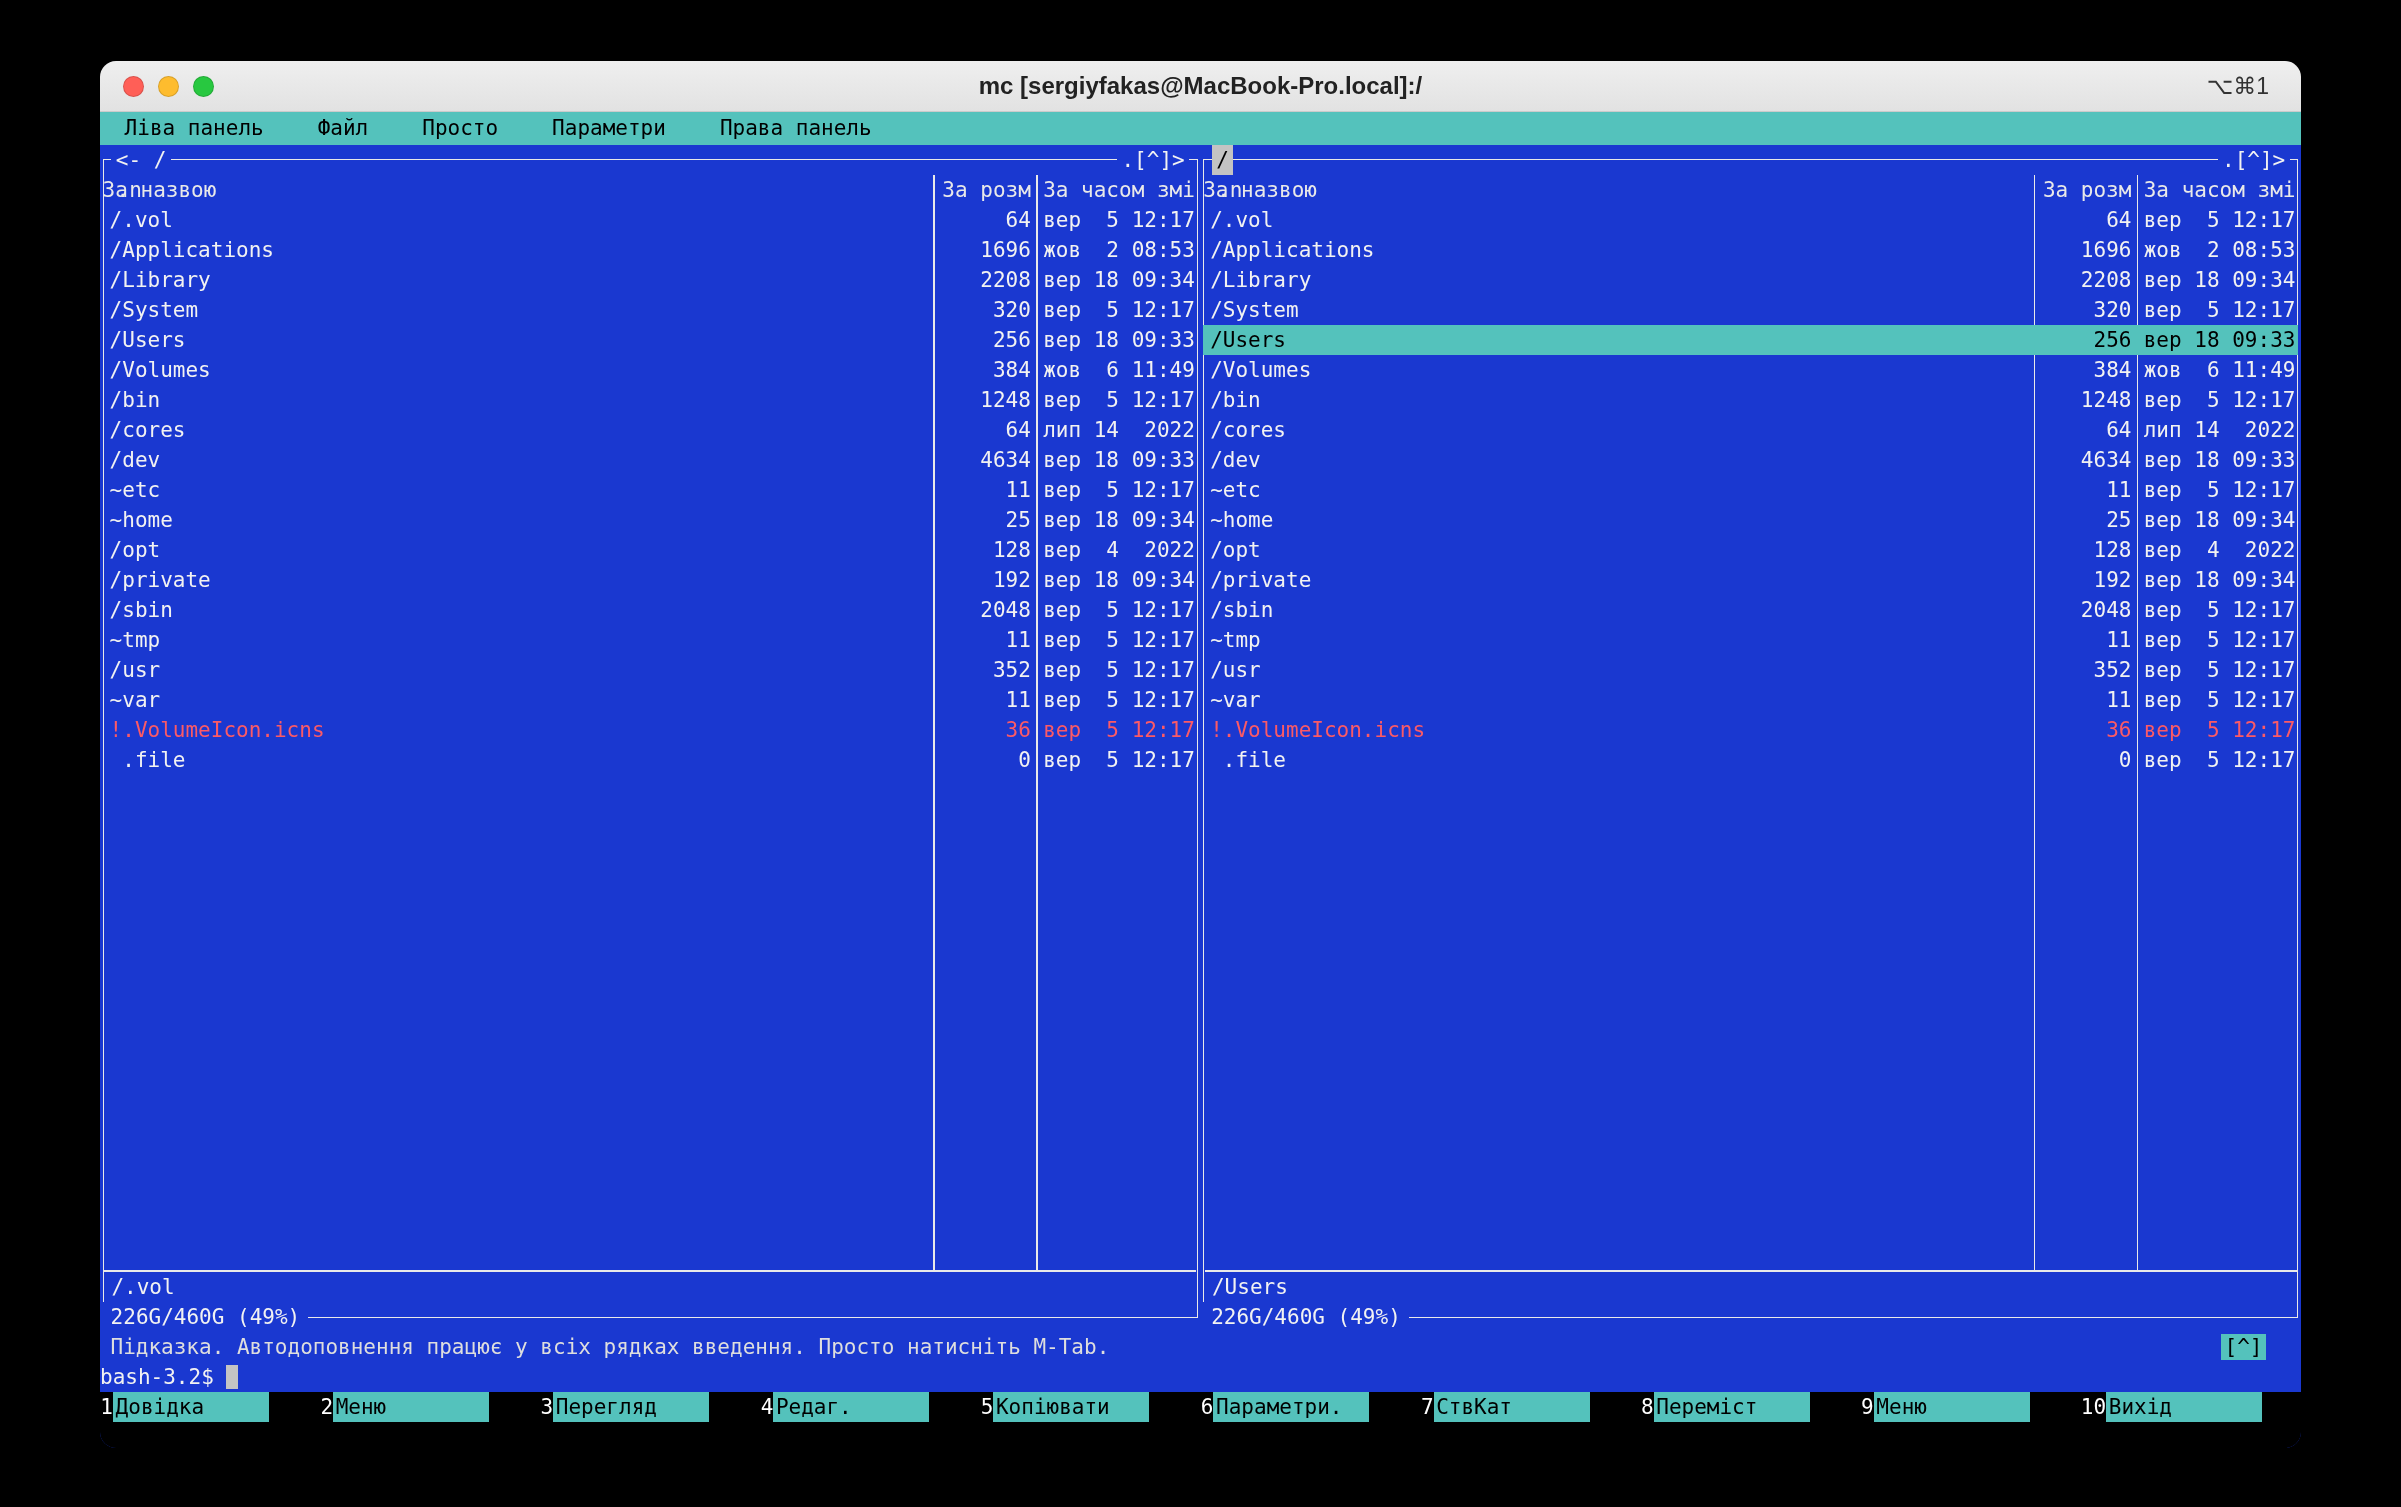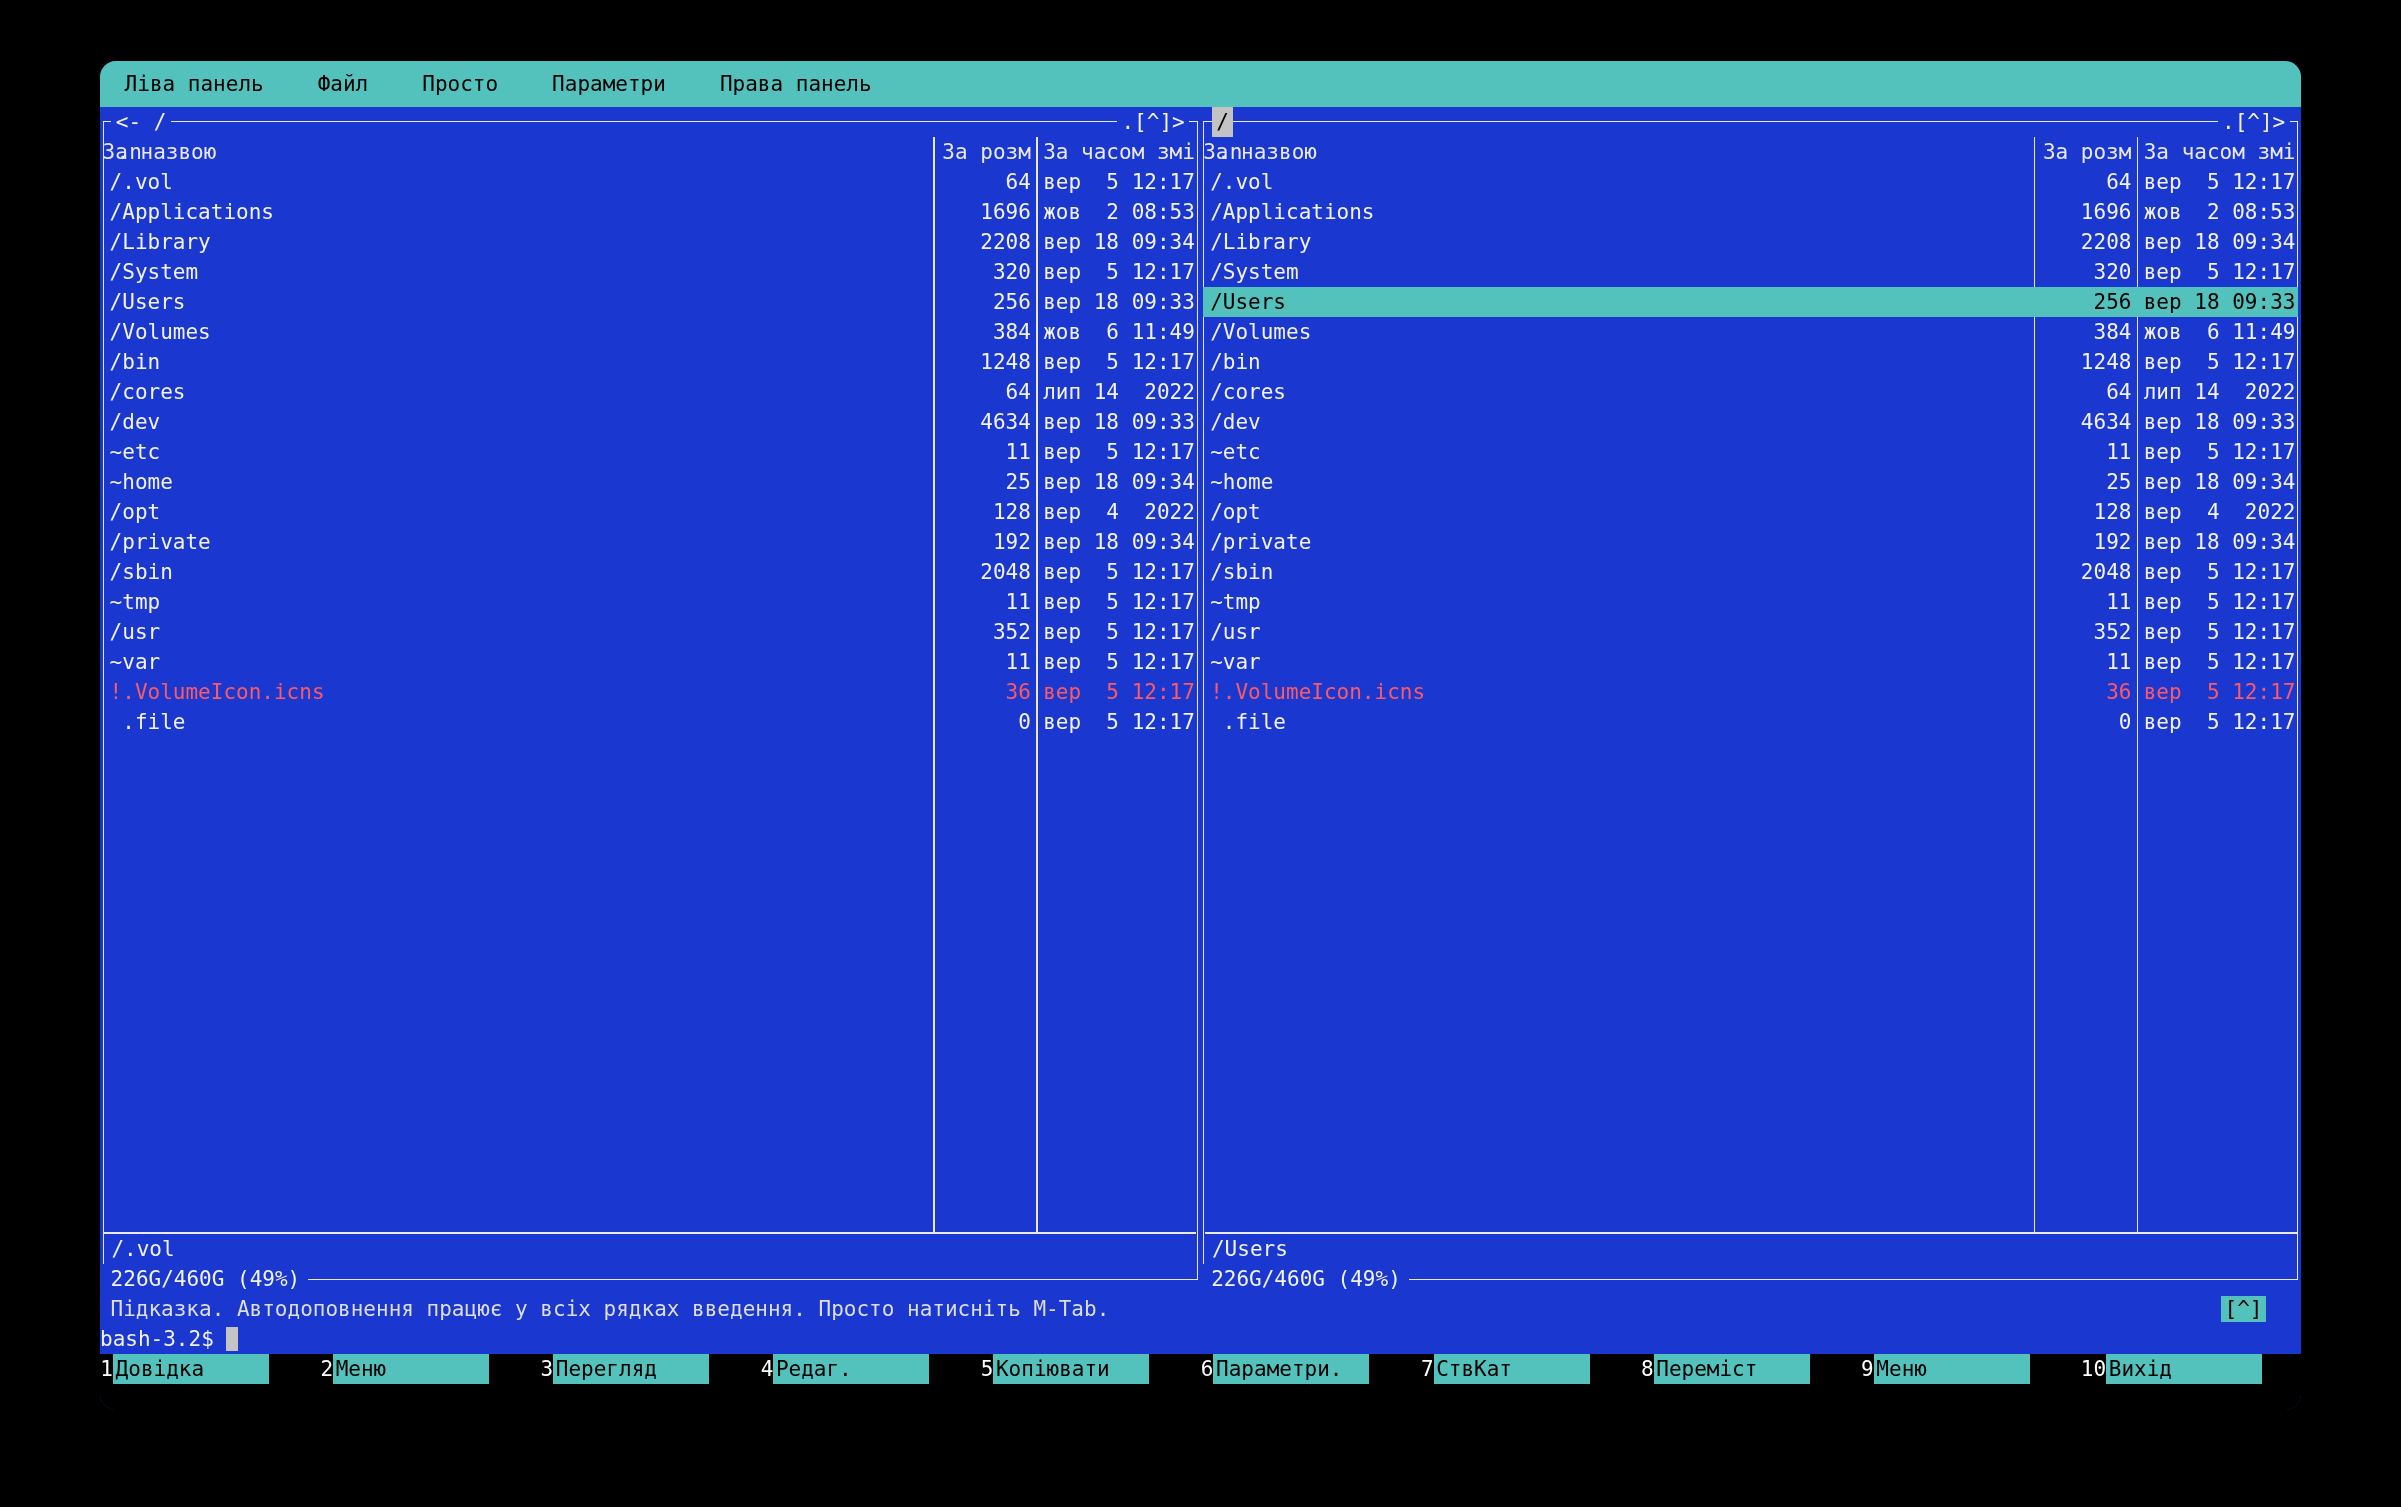--- a/index.html
+++ b/index.html
@@ -31,21 +31,21 @@
   .traffic { position: absolute; left: 23px; display: flex; gap: 14px; }
   .dot { width: 21px; height: 21px; border-radius: 50%; border: 0.9px solid rgba(0,0,0,.15); }
   .dot.r { background: #ff5f57; } .dot.y { background: #febc2e; } .dot.g { background: #28c840; }
   .win-title { font: 700 24px "Liberation Sans", sans-serif; color: #222; }
   .win-short { position: absolute; right: 32px; font: 400 23px "Liberation Sans", sans-serif; color: #333; }
 
   
   .terminal { background: var(--blue); color: var(--txt); font-size: 21px; }
 
   .menubar {
-    height: 46px; background: var(--teal); color: #000;
+    height: 33px; background: var(--teal); color: #000;
     display: flex; align-items: center; padding-left: 24.6px; gap: 54px;
     line-height: 33px;
   }
   .menu-item { white-space: pre; cursor: default; }
 
   .panels { display: flex; gap: 5.3px; padding: 0 2.6px; height: 1187px; }
 
   .panel { flex: 1; min-width: 0; position: relative; display: flex; flex-direction: column; }
   .panel::before {
     content: ""; position: absolute; left: 0; right: 0; top: 14px; bottom: 14px;
@@ -102,20 +102,29 @@
     width: 156px; height: 30px; line-height: 30px; background: var(--teal); color: #000;
     padding-left: 2.6px; white-space: pre; overflow: hidden;
   }
   .bottom-strip { height: 26px; background: #000; }
 </style>
 </head>
 <body>
 
 <div class="window">
 
+  <div class="titlebar">
+    <div class="traffic">
+      <span class="dot r"></span>
+      <span class="dot y"></span>
+      <span class="dot g"></span>
+    </div>
+    <span class="win-title">mc [sergiyfakas@MacBook-Pro.local]:/</span>
+    <span class="win-short">⌥⌘1</span>
+  </div>
 
   <div class="terminal">
 
     <div class="menubar">
       <span class="menu-item">Ліва панель</span>
       <span class="menu-item">Файл</span>
       <span class="menu-item">Просто</span>
       <span class="menu-item">Параметри</span>
       <span class="menu-item">Права панель</span>
     </div>

